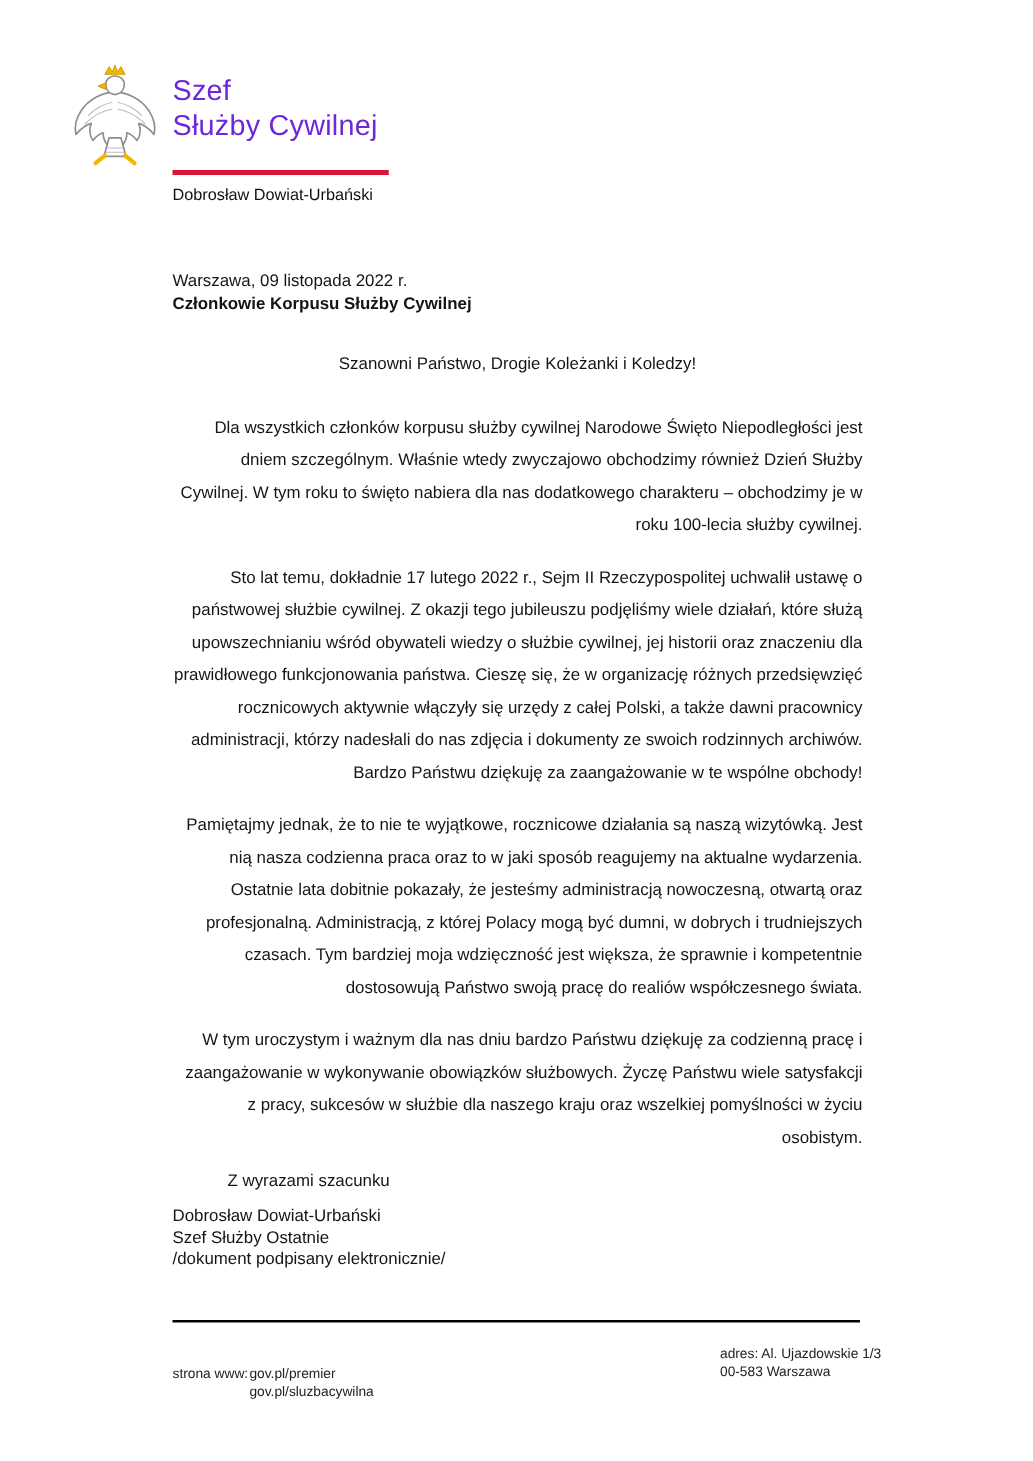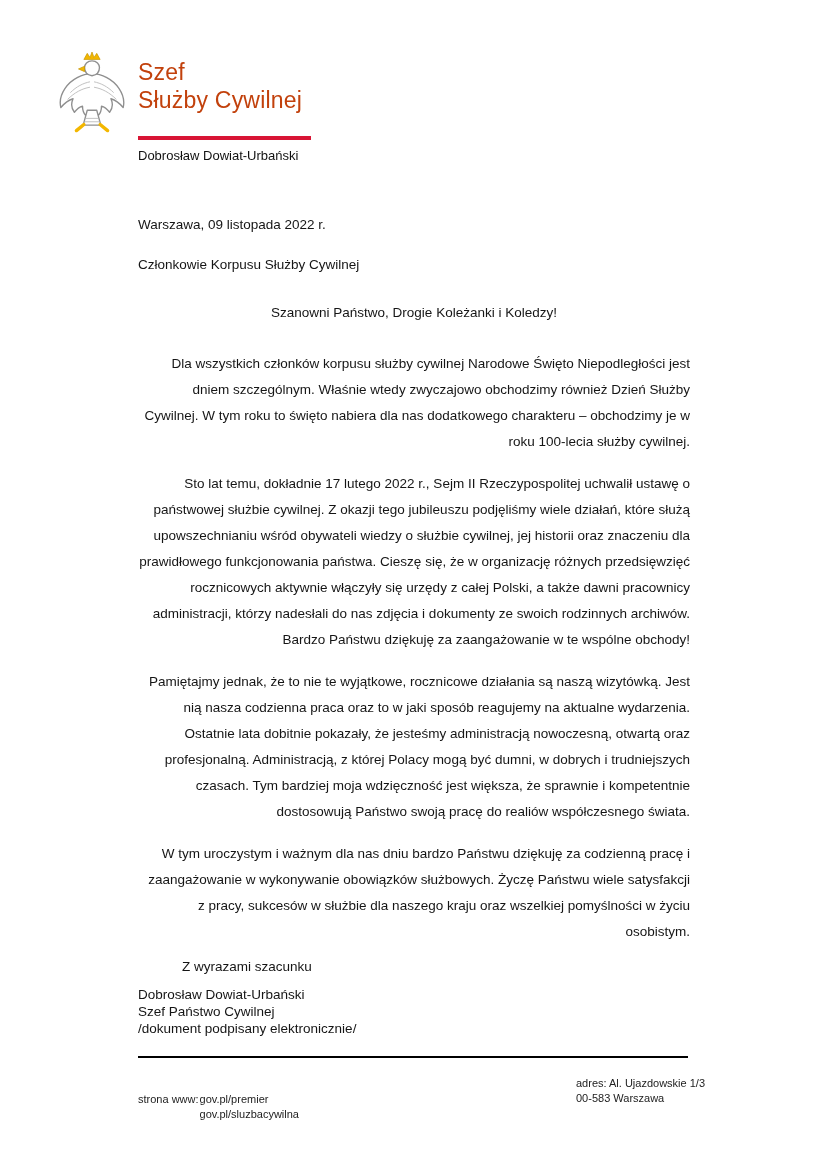--- a/index.html
+++ b/index.html
@@ -7,38 +7,38 @@
   body { font-family:"Liberation Sans", sans-serif; color:#1a1a1a; }
   .page {
     position:relative; width:826px; height:1169px;
     background:#ffffff; margin:0 auto; overflow:hidden;
   }
 
   
   .brand-emblem { position:absolute; left:58px; top:52px; width:68px; height:84px; }
   .brand-title {
     position:absolute; left:138px; top:58px;
-    font-size:23px; line-height:28px; color:#c2410c; letter-spacing:0.2px;
+    font-size:23px; line-height:28px; color:#6d28d9; letter-spacing:0.2px;
   }
   .brand-rule {
     position:absolute; left:138px; top:136px;
     width:173px; height:4px; background:#d81535;
   }
   .signer-name {
     position:absolute; left:138px; top:148px;
     font-size:13px; line-height:16px; color:#111;
   }
 
   
   .content {
     position:absolute; left:138px; top:216px; width:552px;
     font-size:13.5px; color:#151515;
   }
   .meta-line { line-height:17px; }
-  .addressee { font-weight:normal; line-height:17px; margin-top:23px; }
+  .addressee { font-weight:bold; line-height:17px; margin-top:1px; }
   .salutation { line-height:17px; margin-top:31px;text-align:center; }
   p.body-par { margin-top:16px; line-height:26px; text-align:right; }
   p.body-par:first-of-type { margin-top:30px; }
   .closing { margin-top:13px; line-height:17px;margin-left:44px; }
   .signature-block { margin-top:11px; line-height:17px; }
 
   
   .footer-rule {
     position:absolute; left:138px; top:1056px;
     width:550px; height:2px; background:#000000;
@@ -96,21 +96,21 @@
 
     <p class="body-par">Dla wszystkich członków korpusu służby cywilnej Narodowe Święto Niepodległości jest dniem szczególnym. Właśnie wtedy zwyczajowo obchodzimy również Dzień Służby Cywilnej. W tym roku to święto nabiera dla nas dodatkowego charakteru – obchodzimy je w roku 100-lecia służby cywilnej.</p>
     <p class="body-par">Sto lat temu, dokładnie 17 lutego 2022 r., Sejm II Rzeczypospolitej uchwalił ustawę o państwowej służbie cywilnej. Z okazji tego jubileuszu podjęliśmy wiele działań, które służą upowszechnianiu wśród obywateli wiedzy o służbie cywilnej, jej historii oraz znaczeniu dla prawidłowego funkcjonowania państwa. Cieszę się, że w organizację różnych przedsięwzięć rocznicowych aktywnie włączyły się urzędy z całej Polski, a także dawni pracownicy administracji, którzy nadesłali do nas zdjęcia i dokumenty ze swoich rodzinnych archiwów. Bardzo Państwu dziękuję za zaangażowanie w te wspólne obchody!</p>
     <p class="body-par">Pamiętajmy jednak, że to nie te wyjątkowe, rocznicowe działania są naszą wizytówką. Jest nią nasza codzienna praca oraz to w jaki sposób reagujemy na aktualne wydarzenia. Ostatnie lata dobitnie pokazały, że jesteśmy administracją nowoczesną, otwartą oraz profesjonalną. Administracją, z której Polacy mogą być dumni, w dobrych i trudniejszych czasach. Tym bardziej moja wdzięczność jest większa, że sprawnie i kompetentnie dostosowują Państwo swoją pracę do realiów współczesnego świata.</p>
     <p class="body-par">W tym uroczystym i ważnym dla nas dniu bardzo Państwu dziękuję za codzienną pracę i zaangażowanie w wykonywanie obowiązków służbowych. Życzę Państwu wiele satysfakcji z pracy, sukcesów w służbie dla naszego kraju oraz wszelkiej pomyślności w życiu osobistym.</p>
 
     <div class="closing">Z wyrazami szacunku</div>
 
     <div class="signature-block">
       <div>Dobrosław Dowiat-Urbański</div>
-      <div>Szef Państwo Cywilnej</div>
+      <div>Szef Służby Ostatnie</div>
       <div>/dokument podpisany elektronicznie/</div>
     </div>
   </div>
 
   <div class="footer-rule"></div>
 
   <div class="footer-address">
     <div>adres: Al. Ujazdowskie 1/3</div>
     <div>00-583 Warszawa</div>
   </div>

